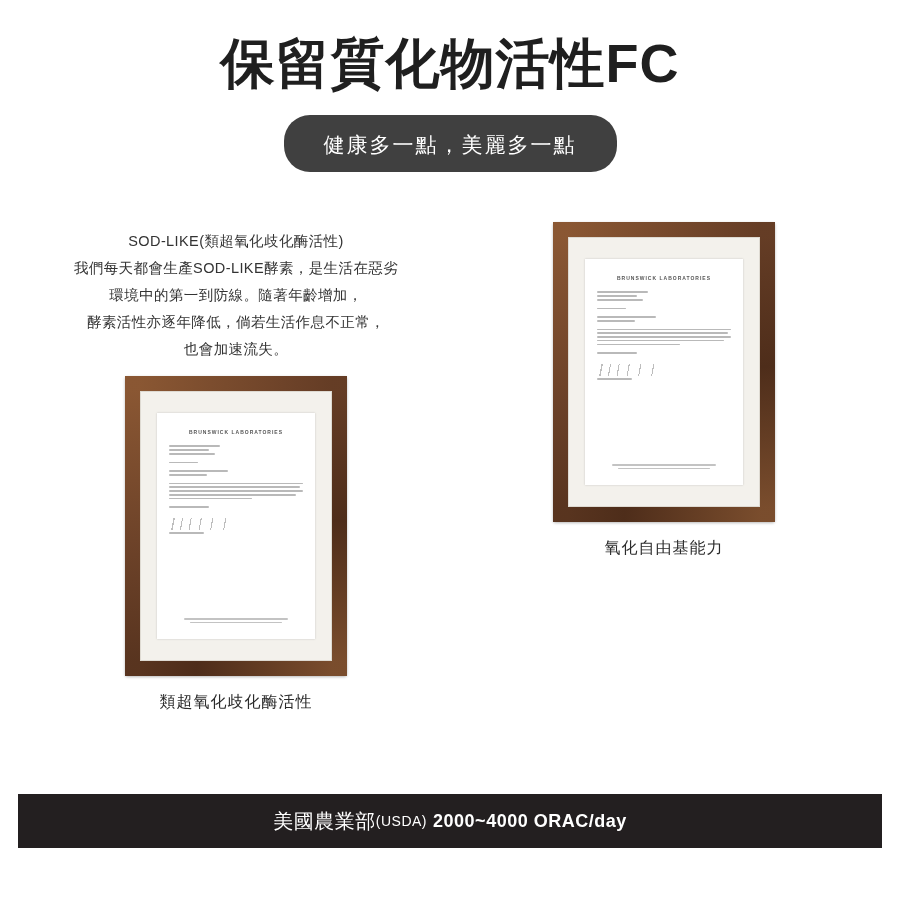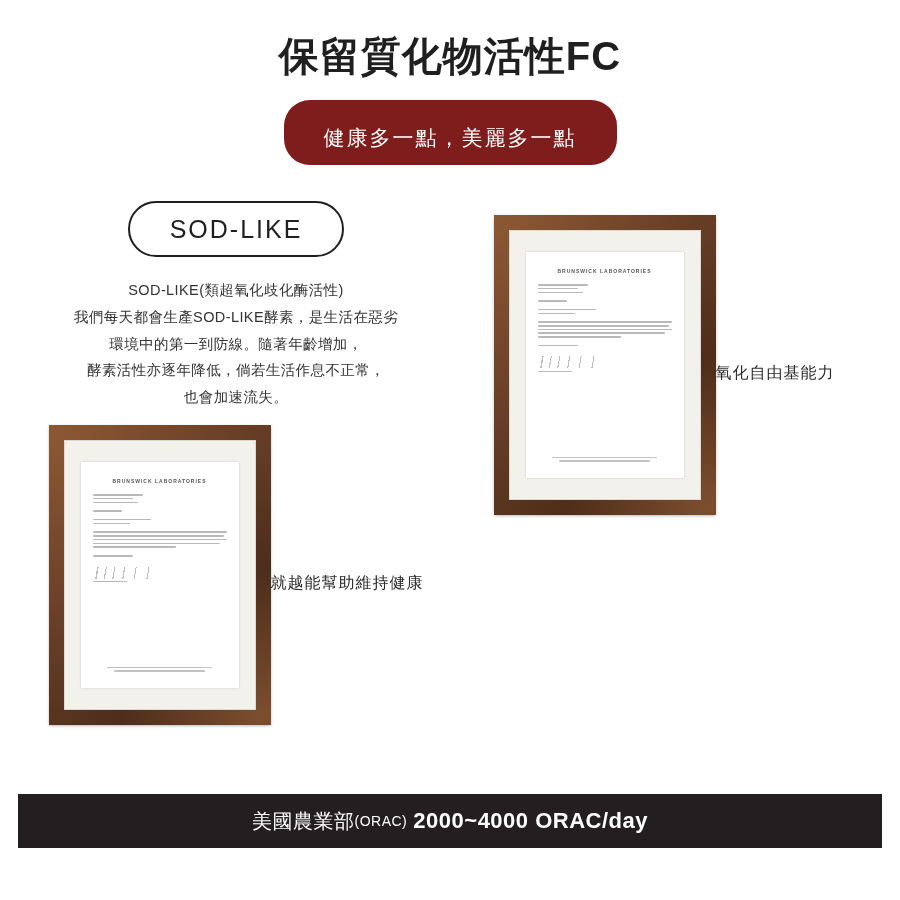--- a/index.html
+++ b/index.html
@@ -17,41 +17,41 @@
   .page {
     position: relative;
     width: 900px;
     height: 900px;
     box-sizing: border-box;
   }
 
   
   .title {
     text-align: center;
-    font-size: 40px;
+    font-size: 54px;
     font-weight: bold;
     letter-spacing: 1px;
     color: #1f1f1f;
     padding-top: 34px;
     line-height: 1.1;
   }
 
   
   .subtitle-wrap {
     display: flex;
     justify-content: center;
     margin-top: 22px;
   }
   .subtitle-pill {
-    background: #7f1d1d;
+    background: #404040;
     color: #ffffff;
     font-size: 21px;
     letter-spacing: 2px;
     border-radius: 26px;
-    padding: 24px 40px 13px 40px;
+    padding: 16px 40px 13px 40px;
     min-width: 320px;
     text-align: center;
     box-sizing: border-box;
   }
 
   
   .columns {
     display: flex;
     margin-top: 36px;
     padding: 0 22px;
@@ -86,21 +86,21 @@
     text-align: center;
     color: #333333;
     letter-spacing: 0.4px;
     width: 400px;
   }
 
   
   .frame-area {
     margin-top: 14px;
     display: flex;
-    flex-direction: row;
+    flex-direction: column;
     align-items: center;
   }
   .frame {
     width: 222px;
     height: 300px;
     box-sizing: border-box;
     border: 15px solid #6b4128;
     border-radius: 3px;
     background: #ffffff;
     position: relative;
@@ -182,37 +182,36 @@
     color: #ffffff;
     height: 54px;
     display: flex;
     align-items: center;
     justify-content: center;
     font-size: 20px;
     letter-spacing: 0.5px;
     white-space: nowrap;
   }
   .footer-bar .small { font-size: 14px; }
-  .footer-bar .num { font-size: 22px; font-weight: bold; letter-spacing: 0.5px; }
+  .footer-bar .num { font-size: 18px; font-weight: bold; letter-spacing: 0.5px; }
 </style>
 </head>
 <body>
 
 <div class="page">
 
   <div class="title">保留質化物活性FC</div>
 
   <div class="subtitle-wrap">
     <div class="subtitle-pill">健康多一點，美麗多一點</div>
   </div>
 
   <div class="columns">
 
     <div class="col">
-      <div class="badge">SOD-LIKE</div>
       <div class="desc" style="white-space:pre-line">SOD-LIKE(類超氧化歧化酶活性)
 我們每天都會生產SOD-LIKE酵素，是生活在惡劣
 環境中的第一到防線。隨著年齡增加，
 酵素活性亦逐年降低，倘若生活作息不正常，
 也會加速流失。</div>
 
       <div class="frame-area">
         <div class="frame">
           <div class="mat">
             <div class="sheet">
@@ -241,21 +240,21 @@
                 <div class="doc-sig"></div>
                 <div class="doc-line" style="width:26%"></div>
               </div>
               <div class="doc-footer">
                 <div class="doc-line" style="width:78%;margin:2px auto"></div>
                 <div class="doc-line" style="width:68%;margin:2px auto"></div>
               </div>
             </div>
           </div>
         </div>
-        <div class="caption">就越能幫助維持健康</div>
+        <div class="caption">類超氧化歧化酶活性</div>
       </div>
     </div>
 
     <div class="col">
 
       <div class="frame-area">
         <div class="frame">
           <div class="mat">
             <div class="sheet">
               <div class="doc-logo">BRUNSWICK LABORATORIES</div>
@@ -290,16 +289,16 @@
             </div>
           </div>
         </div>
         <div class="caption">氧化自由基能力</div>
       </div>
     </div>
 
   </div>
 
   <div class="footer-bar">
-    <span>美國農業部</span><span class="small">(ORAC)</span>&nbsp;<span class="num">2000~4000 ORAC/day</span>
+    <span>美國農業部</span><span class="small">(USDA)</span>&nbsp;<span class="num">2000~4000 ORAC/day</span>
   </div>
 
 </div>
 
 </body></html>

